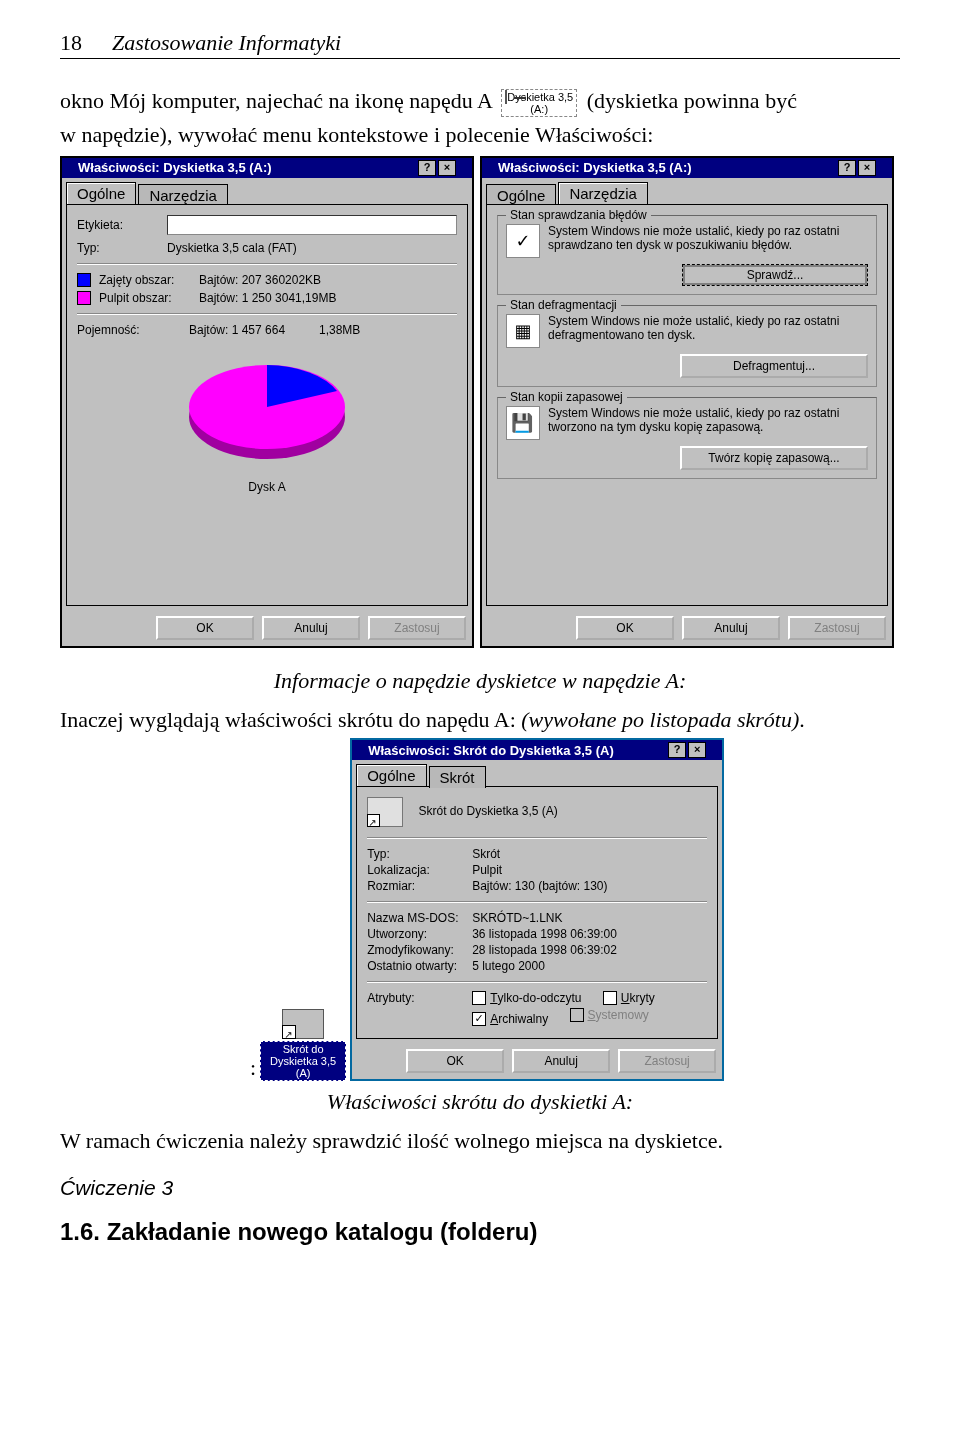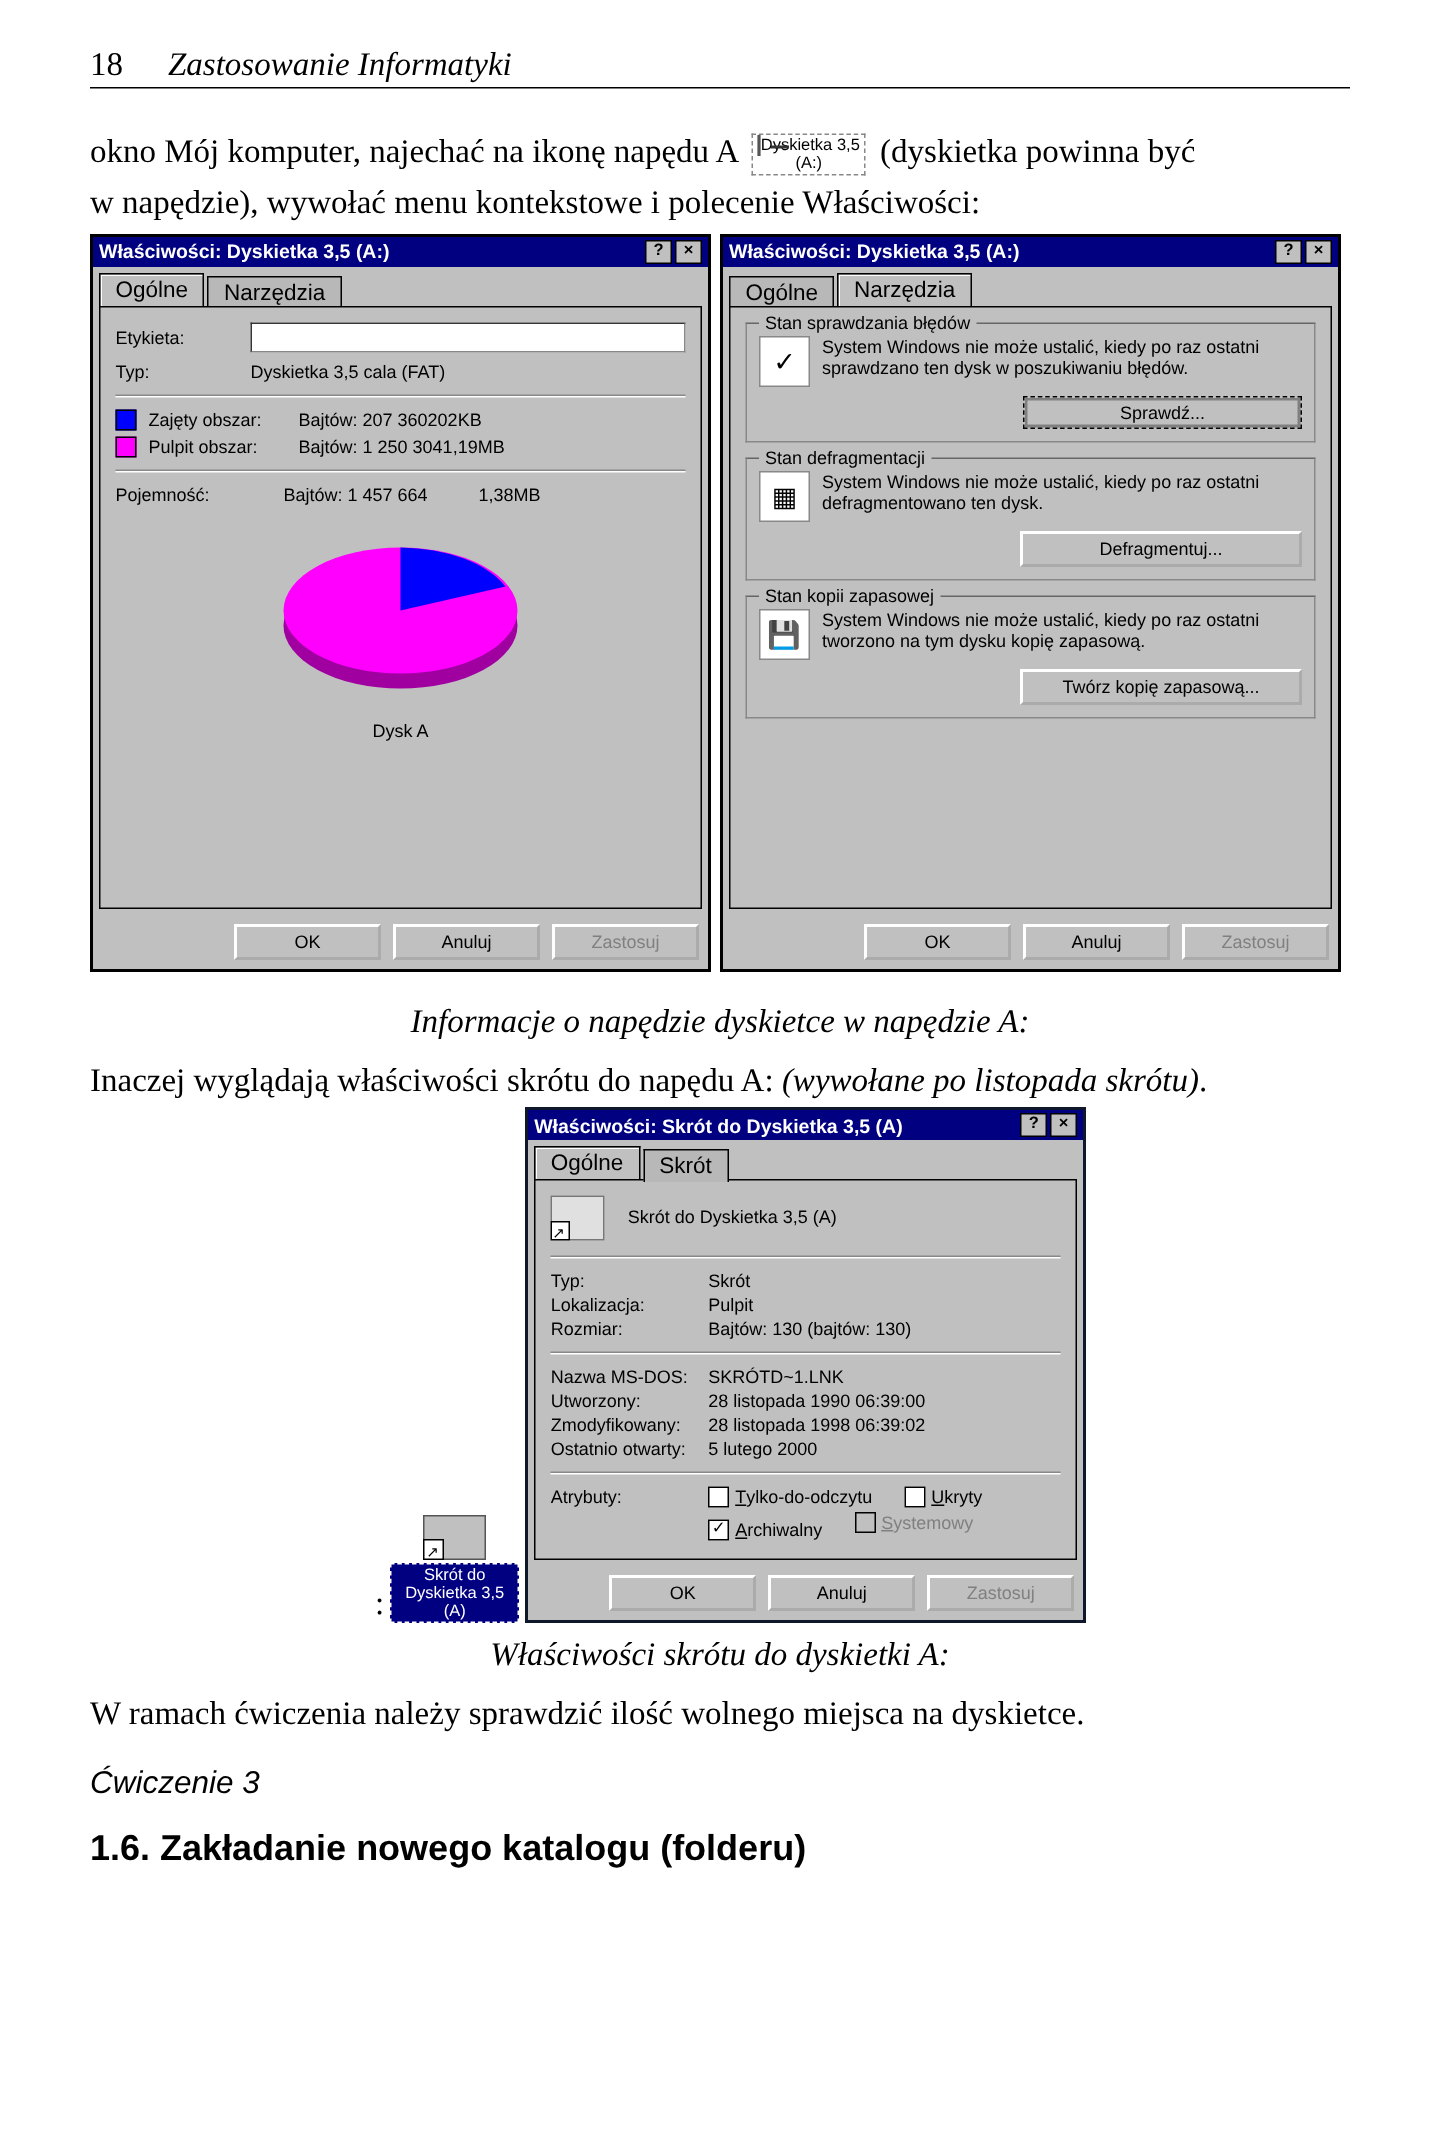--- a/index.html
+++ b/index.html
@@ -75,21 +75,21 @@
     border: 2px solid #000;
     background: #c0c0c0;
     font-family: Arial, sans-serif;
     font-size: 12px;
   }
   .titlebar {
     background: #000080;
     color: #fff;
     display: flex;
     align-items: center;
-    padding: 2px 4px;
+    padding: 2px 16px;
     font-weight: bold;
     font-size: 13px;
   }
   .titlebar .tb-title {
     flex: 1;
   }
   .titlebar .tb-btns {
     display: flex;
     gap: 2px;
   }
@@ -277,21 +277,21 @@
     color: #000;
   }
   .desktop-shortcut .sc-label {
     background: #000080;
     border: 1px dashed #fff;
     padding: 1px 2px;
     line-height: 1.1;
   }
   .shortcut-dialog {
     width: 370px;
-    border: 2px solid #0f172a;
+    border: 2px solid #0369a1;
     background: #c0c0c0;
     font-family: Arial, sans-serif;
     font-size: 12px;
   }
   .sd-body {
     border: 1px solid #000;
     margin: 0 4px 4px 4px;
     background: #c0c0c0;
     padding: 10px;
   }
@@ -542,21 +542,21 @@
             <span class="k">Rozmiar:</span>
             <span>Bajtów: 130 (bajtów: 130)</span>
           </div>
         <hr class="sep">
         <div class="kv-row">
             <span class="k">Nazwa MS-DOS:</span>
             <span>SKRÓTD~1.LNK</span>
           </div>
         <div class="kv-row">
             <span class="k">Utworzony:</span>
-            <span>28 listopada 1990 06:39:00</span>
+            <span>36 listopada 1998 06:39:00</span>
           </div>
         <div class="kv-row">
             <span class="k">Zmodyfikowany:</span>
             <span>28 listopada 1998 06:39:02</span>
           </div>
         <div class="kv-row">
             <span class="k">Ostatnio otwarty:</span>
             <span>5 lutego 2000</span>
           </div>
         <hr class="sep">

